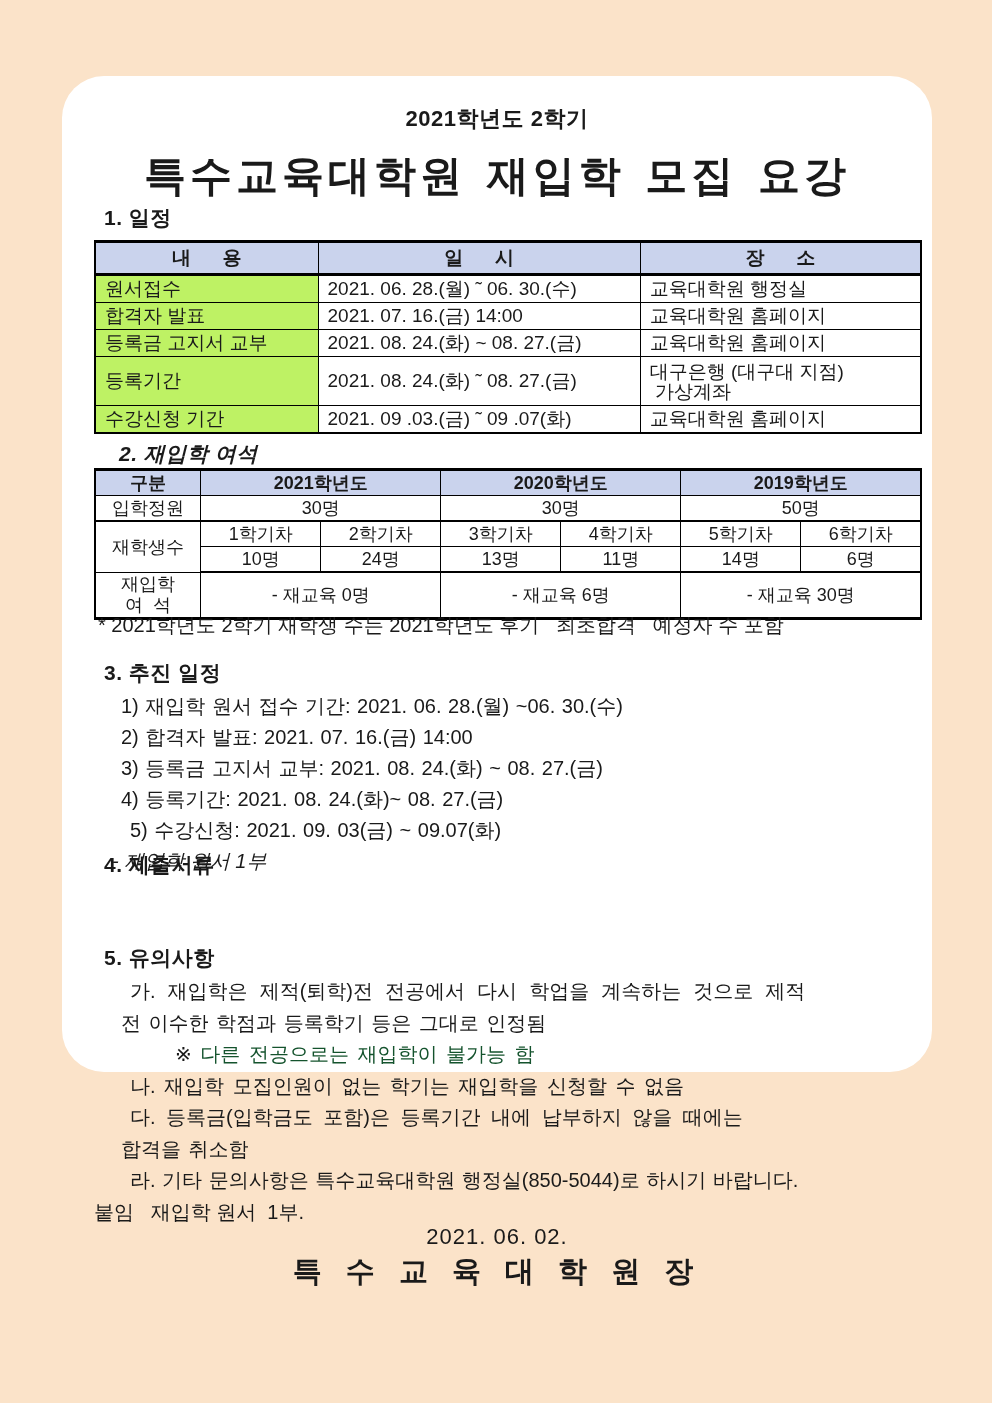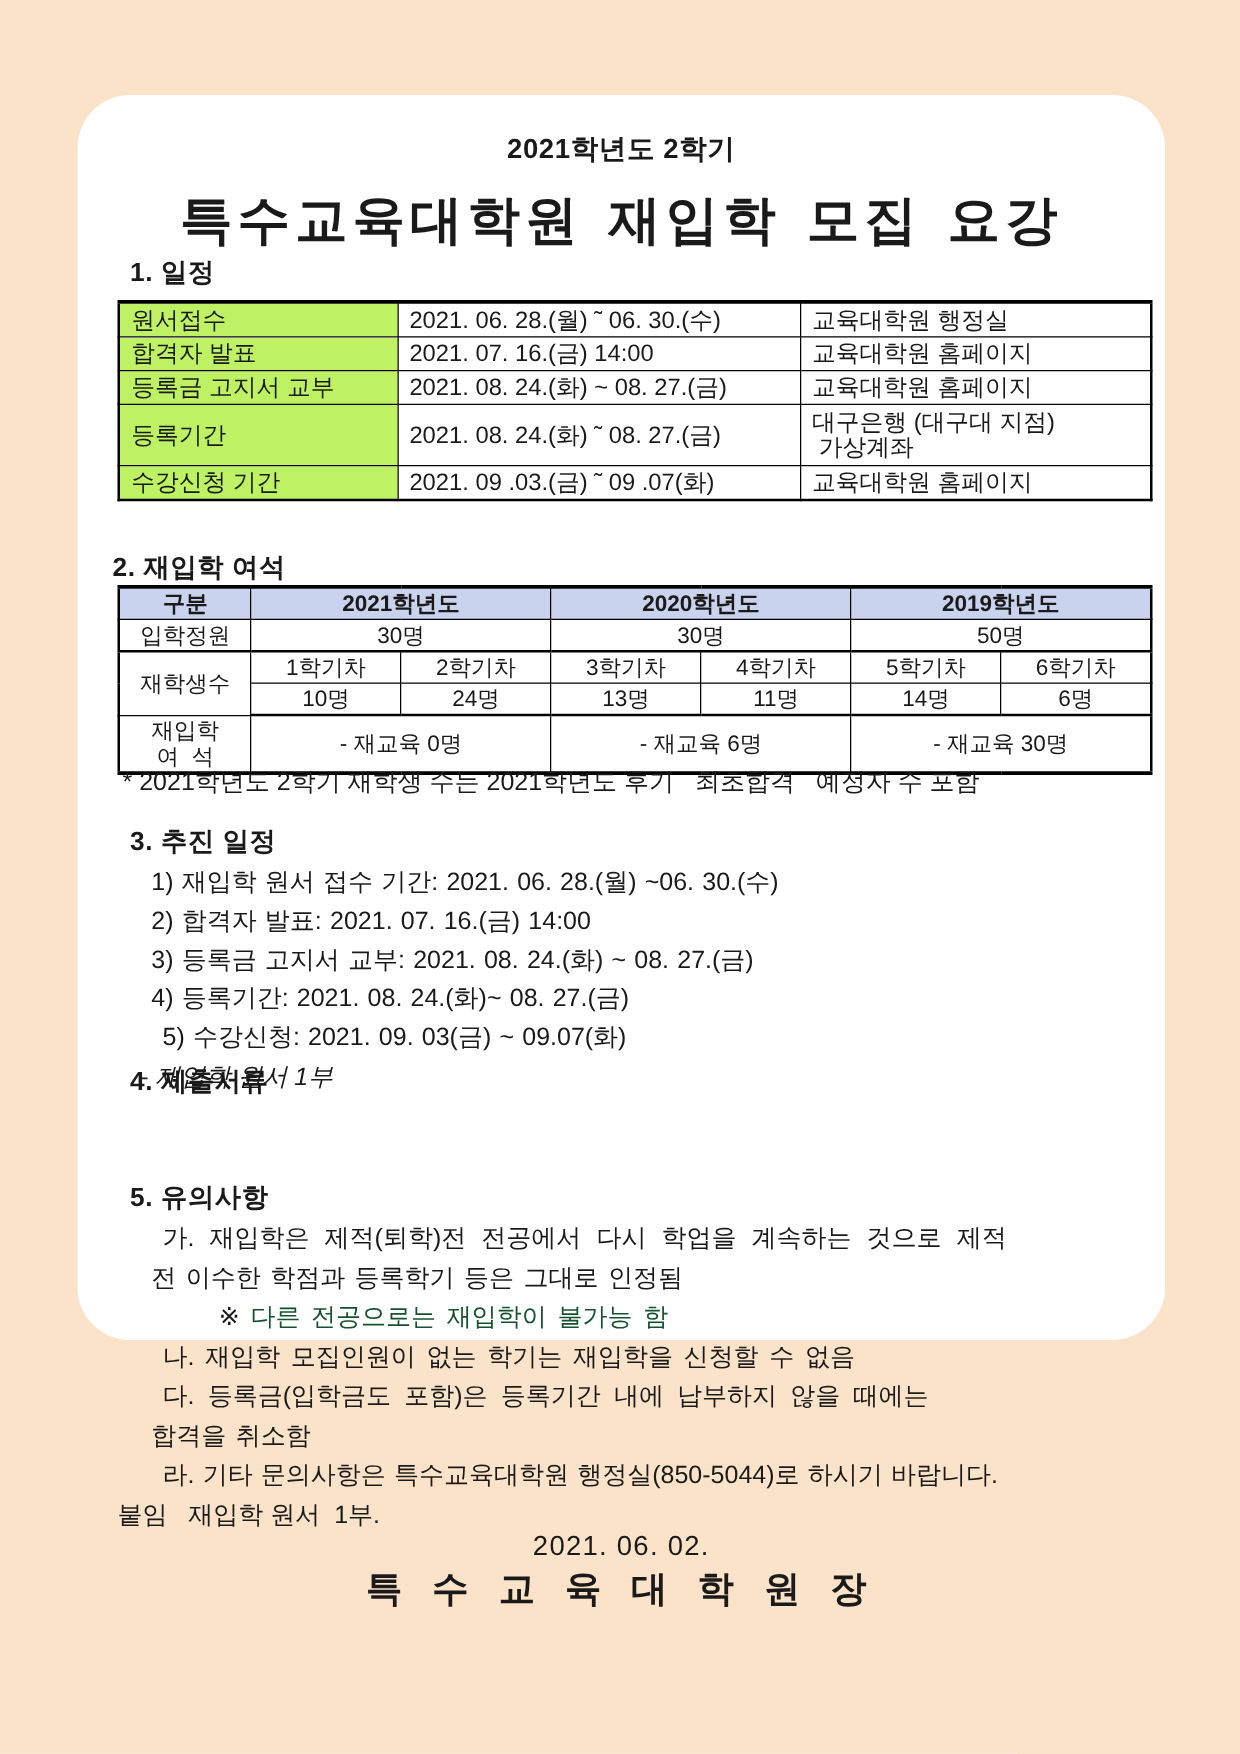--- a/index.html
+++ b/index.html
@@ -18,21 +18,21 @@
   }
   .abs { position:absolute; }
   .center { left:0; right:0; text-align:center; }
   .pre { white-space:pre-wrap; }
 
   .subtitle { top:28px; font-size:22px; font-weight:bold; letter-spacing:0.5px; }
   .main-title { top:72px; font-size:42px; font-weight:bold; letter-spacing:4px; word-spacing:5px; }
 
   .sec-heading { font-size:21px; font-weight:bold; letter-spacing:0.5px; }
   .h1 { top:128px; left:42px; }
-  .h2 { top:364px; left:28px; }
+  .h2 { top:364px; left:57px;font-style:italic; }
   .h3 { top:583px; left:42px; }
   .h4 { top:775px; left:42px; }
   .h5 { top:868px; left:42px; }
 
   table { border-collapse:collapse; table-layout:fixed; }
   td, th { border:1.5px solid #000; padding:0 6px; overflow:hidden; }
 
   
   .t1 { top:164px; left:32px; width:828px; font-size:19px; }
   .t1 { border:2px solid #000; border-top:3px solid #000; }
@@ -86,20 +86,25 @@
 
   <div class="abs sec-heading h1">1. 일정</div>
 
   <table class="abs t1">
     <colgroup>
         <col style="width:27%">
         <col style="width:39%">
         <col style="width:34%">
       </colgroup>
     <tbody>
+        <tr>
+      <th>내      용</th>
+      <th>일      시</th>
+      <th>장      소</th>
+    </tr>
     <tr>
       <td class="label">원서접수</td>
       <td>2021. 06. 28.(월) ˜ 06. 30.(수)</td>
       <td>교육대학원 행정실</td>
     </tr>
     <tr>
       <td class="label">합격자 발표</td>
       <td>2021. 07. 16.(금) 14:00</td>
       <td>교육대학원 홈페이지</td>
     </tr>

